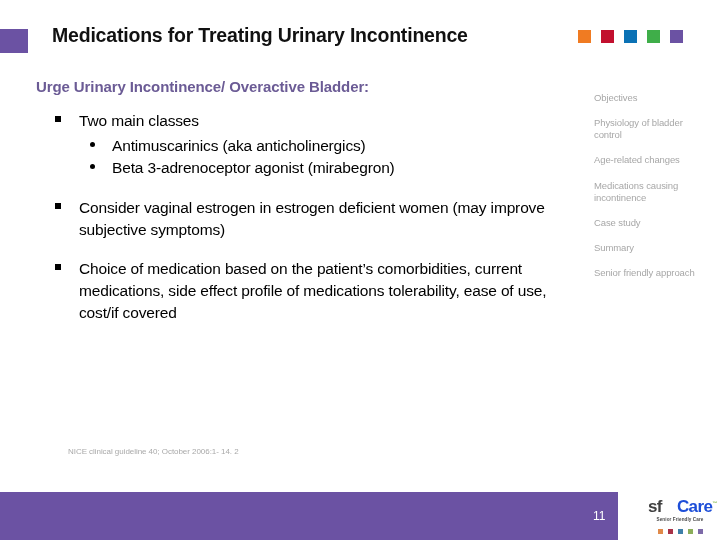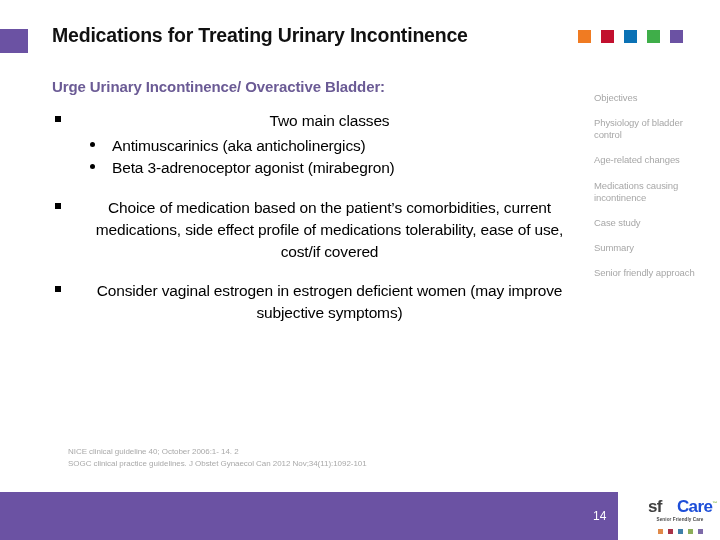--- a/index.html
+++ b/index.html
@@ -51,21 +51,21 @@
   }
   .header-dots .dot {
     width: 13px;
     height: 13px;
     display: block;
   }
 
   
   .subtitle {
     position: absolute;
-    left: 52px;
+    left: 36px;
     top: 78px;
     font-size: 15px;
     font-weight: bold;
     color: #6B5B95;
     letter-spacing: -0.1px;
     white-space: nowrap;
   }
 
   
   .body-area {
@@ -77,21 +77,20 @@
   .bullet-group {
     margin-bottom: 17px;
   }
   .bullet-l1 {
     position: relative;
     padding-left: 27px;
     font-size: 15.5px;
     color: #000000;
     line-height: 1.42;
     letter-spacing: -0.15px;
-    text-align: center;
   }
   .bullet-l1 .marker {
     position: absolute;
     left: 3px;
     top: 6px;
     width: 6px;
     height: 6px;
     background: #000000;
   }
   .sub-list {
@@ -236,44 +235,43 @@
 
   <div class="body-area">
       <div class="bullet-group">
         <div class="bullet-l1"><span class="marker"></span><span>Two main classes</span></div>
         <div class="sub-list">
           <div class="bullet-l2"><span class="marker-dot"></span><span>Antimuscarinics (aka anticholinergics)</span></div>
           <div class="bullet-l2"><span class="marker-dot"></span><span>Beta 3-adrenoceptor agonist (mirabegron)</span></div>
         </div>
       </div>
       <div class="bullet-group">
+        <div class="bullet-l1"><span class="marker"></span><span>Consider vaginal estrogen in estrogen deficient women (may improve subjective symptoms)</span></div>
+      </div>
+      <div class="bullet-group">
         <div class="bullet-l1"><span class="marker"></span><span>Choice of medication based on the patient’s comorbidities, current medications, side effect profile of medications tolerability, ease of use, cost/if covered</span></div>
-      </div>
-      <div class="bullet-group">
-        <div class="bullet-l1"><span class="marker"></span><span>Consider vaginal estrogen in estrogen deficient women (may improve subjective symptoms)</span></div>
       </div>
     </div>
 
   <div class="side-nav">
       <div class="nav-item"><span>Objectives</span></div>
       <div class="nav-item"><span>Physiology of bladder control</span></div>
       <div class="nav-item"><span>Age-related changes</span></div>
       <div class="nav-item"><span>Medications causing incontinence</span></div>
       <div class="nav-item"><span>Case study</span></div>
       <div class="nav-item"><span>Summary</span></div>
       <div class="nav-item"><span>Senior friendly approach</span></div>
     </div>
 
   <div class="citations">
       <div class="citation-line">NICE clinical guideline 40; October 2006:1- 14. 2</div>
-      <div class="citation-line">SOGC clinical practice guidelines. J Obstet Gynaecol Can 2012 Nov;34(11):1092-101</div>
     </div>
 
   <div class="footer-bar"></div>
-  <div class="page-number">14</div>
+  <div class="page-number">11</div>
   <div class="logo">
     <div class="logo-word">
       <span class="logo-sf">sf</span><span class="logo-care">Care</span><span class="logo-tm">™</span>
     </div>
     <div class="logo-tag">Senior Friendly Care</div>
     <div class="logo-dots">
         <span class="ldot" style="background: rgb(224, 138, 74);"></span>
         <span class="ldot" style="background: rgb(168, 50, 72);"></span>
         <span class="ldot" style="background: rgb(62, 127, 168);"></span>
         <span class="ldot" style="background: rgb(139, 173, 90);"></span>

